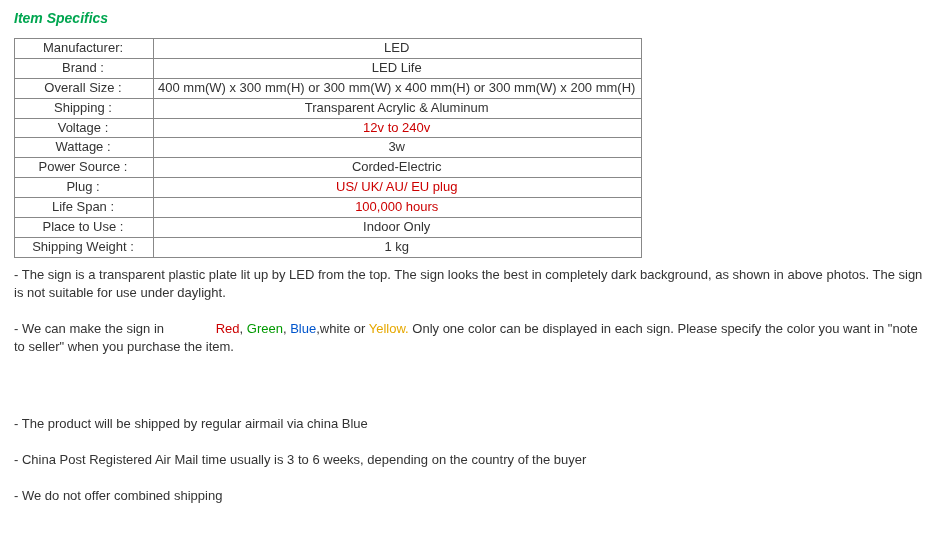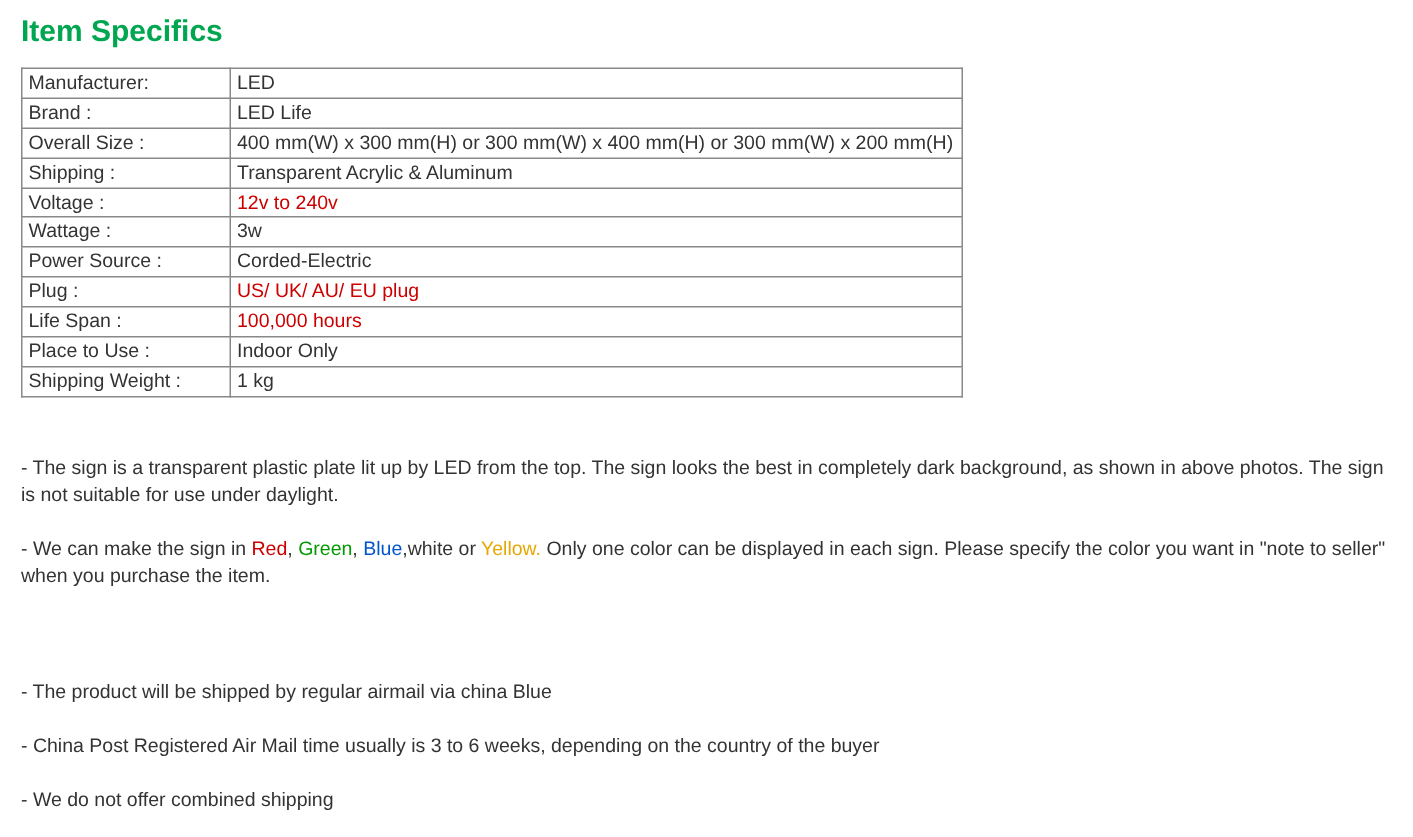--- a/index.html
+++ b/index.html
@@ -7,45 +7,47 @@
     font-size: 13px;
     color: #333;
     margin: 0;
     padding: 10px 14px;
     background: #fff;
     width: 942px;
     box-sizing: border-box;
   }
   .heading {
     color: #00a650;
-    font-size: 20px;
+    font-size: 14px;
     font-weight: 600;
     margin: 0 0 12px 0;
+    font-style: italic;
   }
   table.specs {
     border-collapse: collapse;
-    margin-bottom: 38px;
+    margin-bottom: 8px;
+    text-align: center;
   }
   table.specs td {
     border: 1px solid #888;
     padding: 1px 6px 1px 4px;
     font-size: 13px;
     line-height: 1.3;
     vertical-align: top;
   }
   table.specs td.label {
     width: 128px;
   }
   .red { color: #cc0000; }
   .para {
     margin: 0 0 18px 0;
     line-height: 1.4;
   }
   .gap { height: 40px; }
-  .c-red { color: #cc0000; }
+  .c-red { color: #cc0000; margin-left: 48px; }
   .c-green { color: #009900; text-align: right; }
   .c-blue { color: #0055cc; margin-top: 36px; }
   .c-yellow { color: #e6a800; }
 </style>
 </head>
 <body>
 
 <div class="heading">Item Specifics</div>
 
 <table class="specs">

